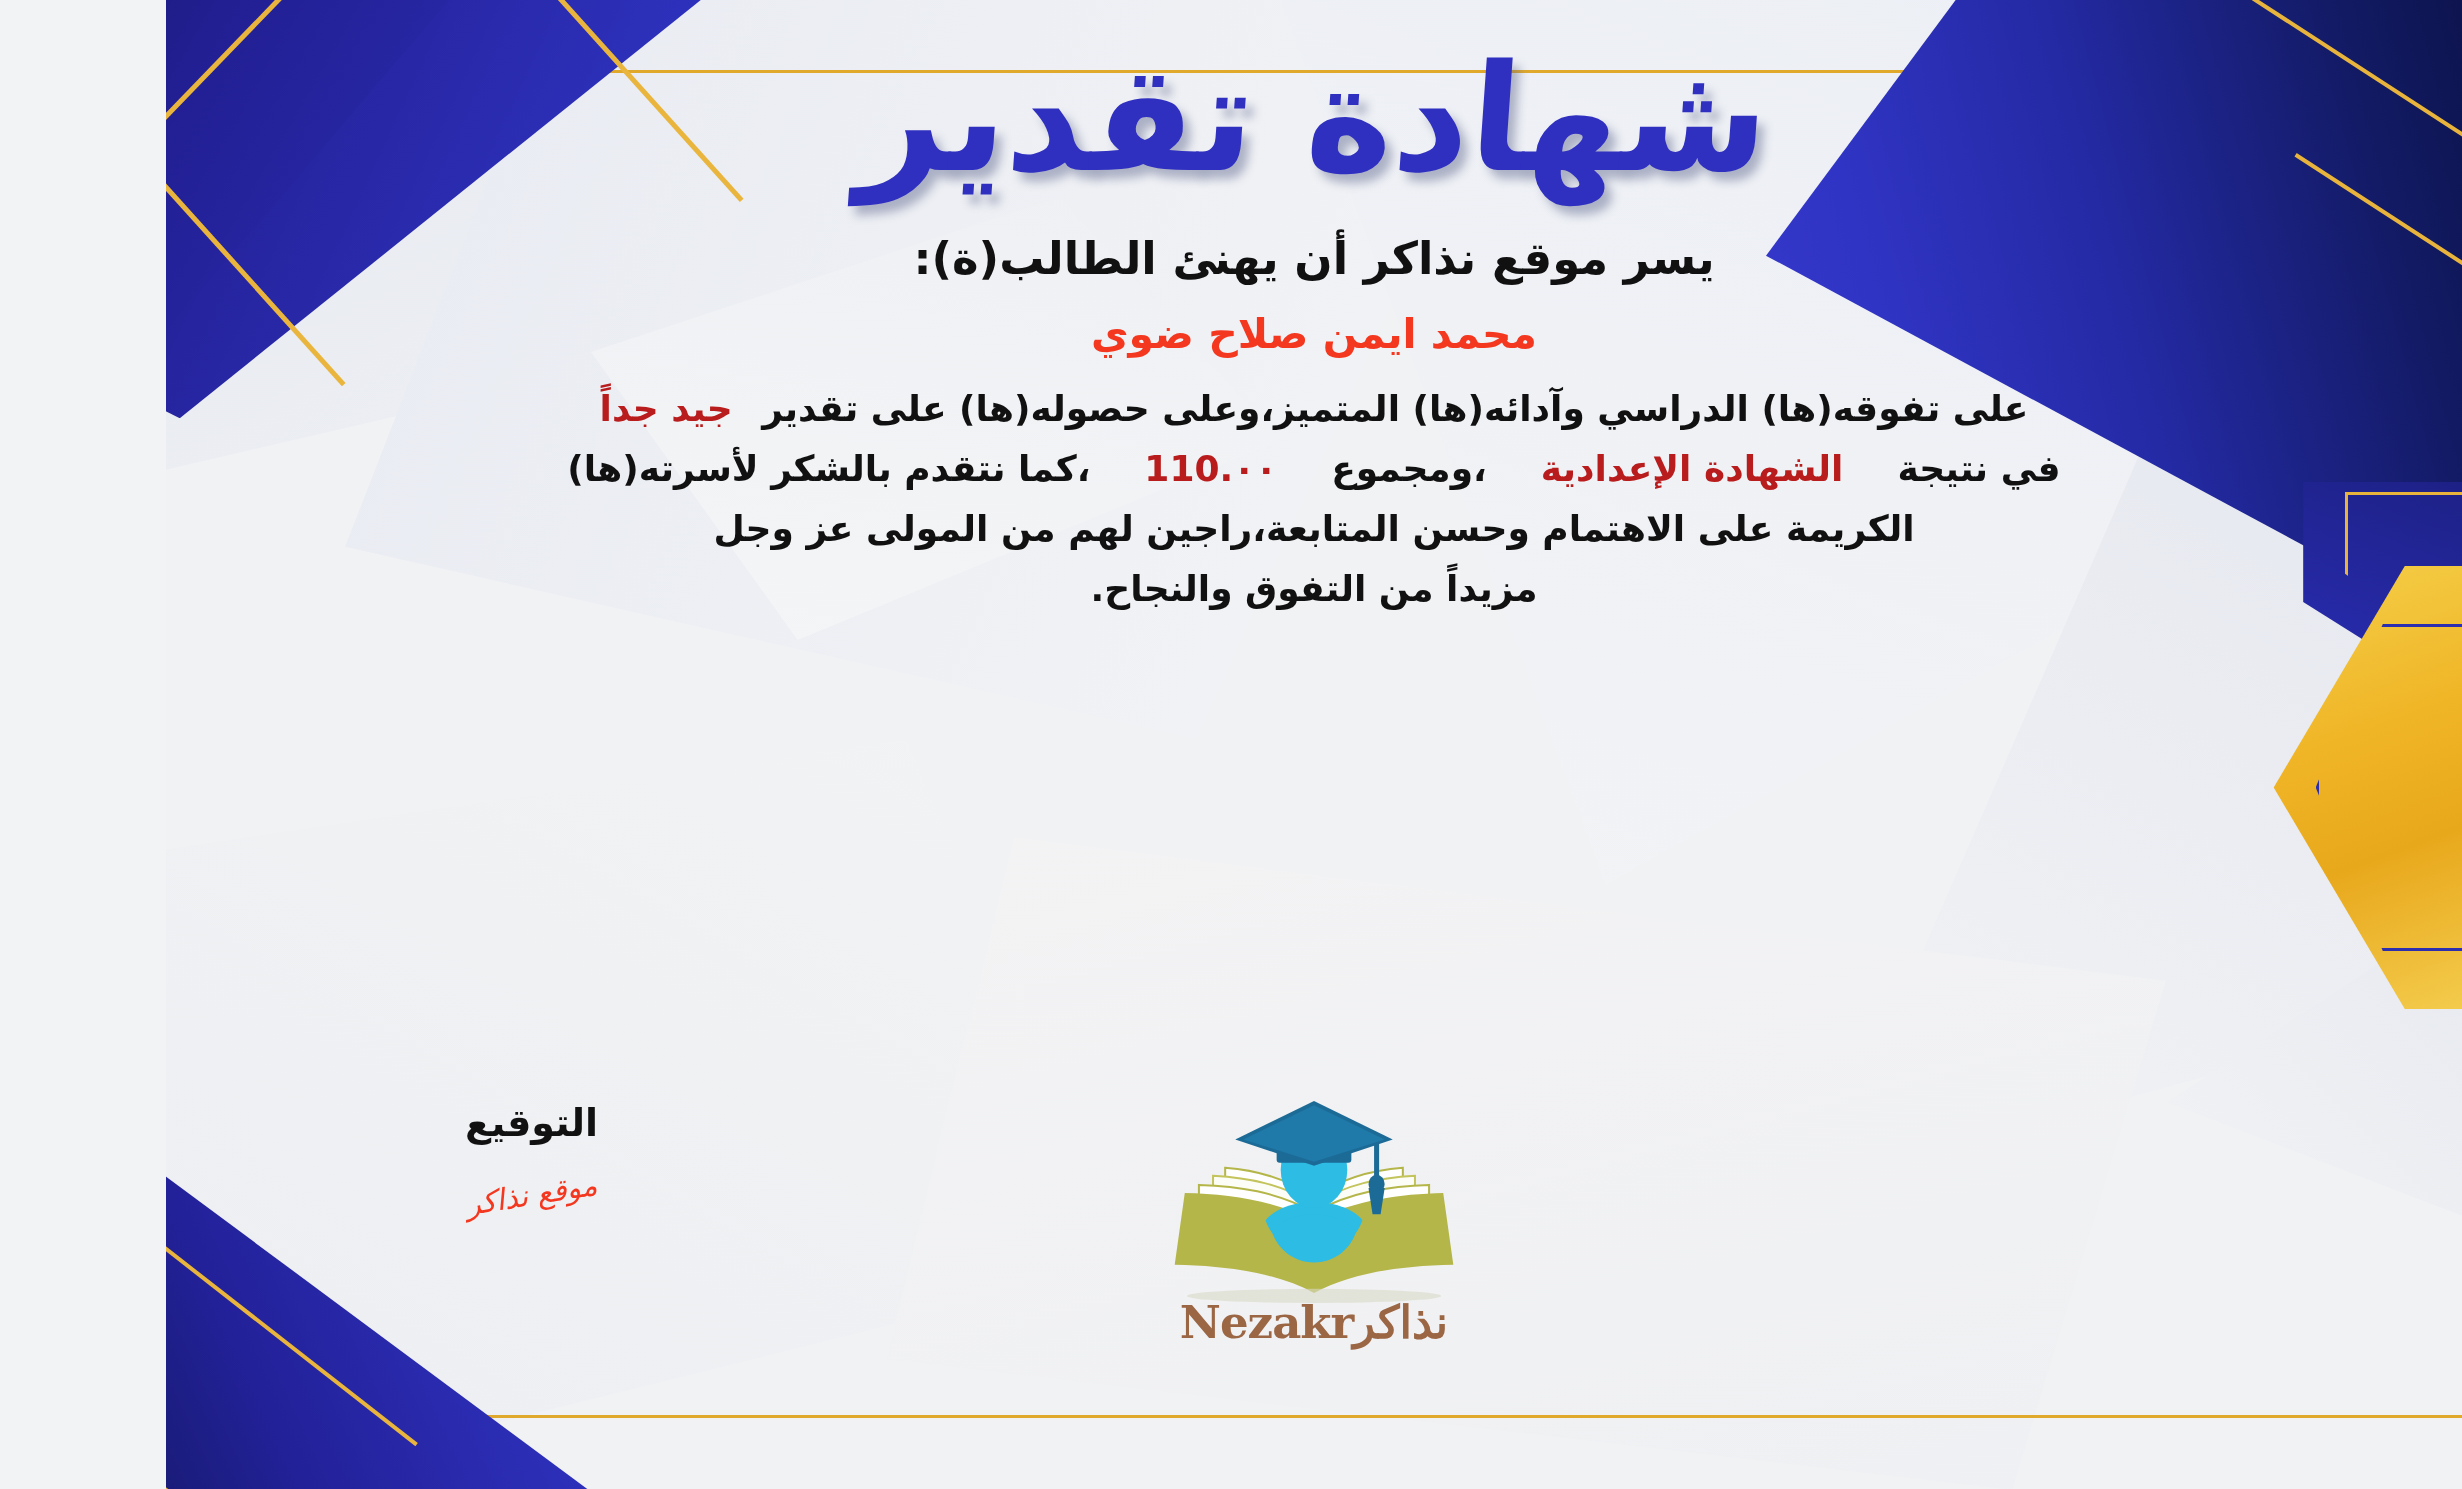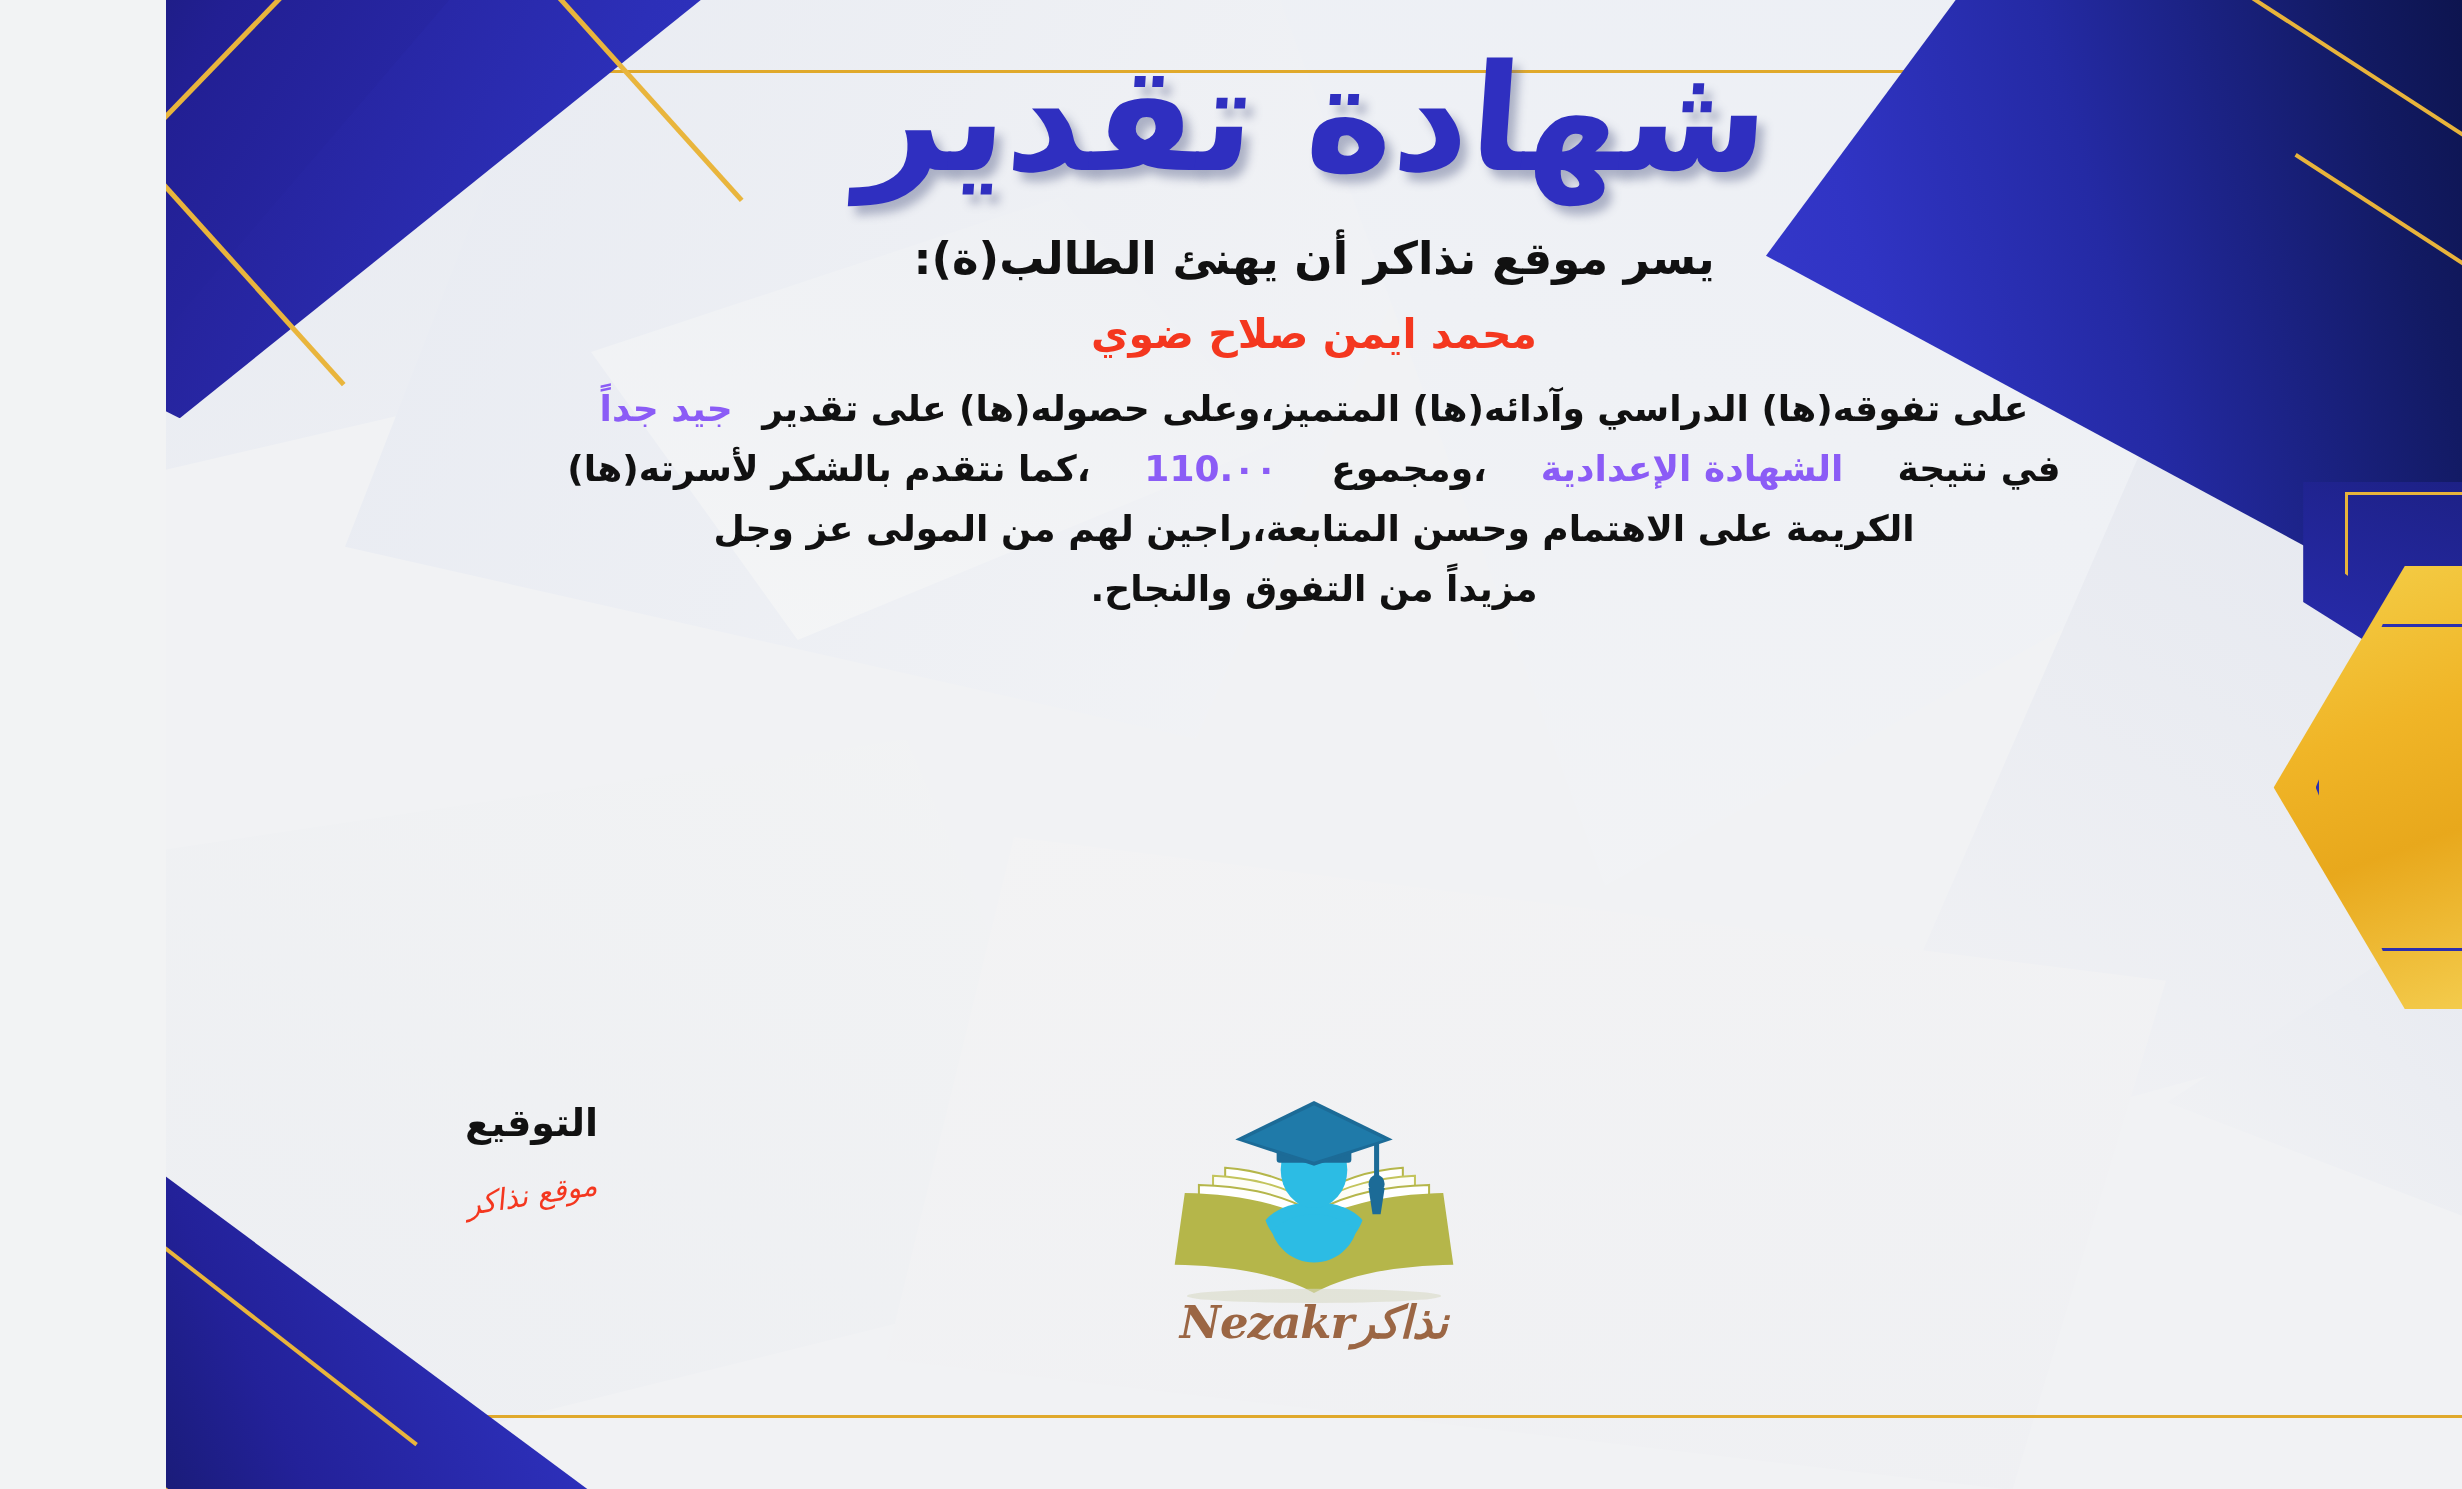--- a/index.html
+++ b/index.html
@@ -187,21 +187,21 @@
     text-align:center;
     font-size:36px;
     font-weight:700;
     color:#111;
     line-height:1.58;
   }
   .body-line { white-space:nowrap; }
   .body-line.l2 { margin-top:3px; }
   .body-line.l3 { margin-top:3px; }
   .body-line.l4 { margin-top:3px; }
-  .hl { color:#8b5cf6; }
+  .hl { color:#b91c1c; }
   .sp-s { display:inline-block; width:29.5px; }
   .sp-m { display:inline-block; width:54px; }
 
   
   .footer {
     position:absolute; left:0; right:0; bottom:74px;
     height:315px; z-index:6;
   }
 
   .sign-area {
@@ -216,21 +216,21 @@
     font-size:29.5px;
     color:#f4371f;
     font-style:italic;
     transform:rotate(-9deg);
     direction:rtl;
     letter-spacing:2px;
   }
 
   .logo-area {
     position:absolute; left:50%; transform:translateX(-50%);
-    top:-9.8px; width:404px; text-align:center;font-style:italic;
+    top:-9.8px; width:404px; text-align:center;
   }
   .logo-mark { width:404px; height:212px; }
   .logo-text {
     margin-top:-8.9px;
     font-family:"DejaVu Serif","Liberation Serif",serif;
     font-size:45px; font-weight:700;
     color:#9b6644;
     letter-spacing:-1px;
     direction:ltr;
   }

